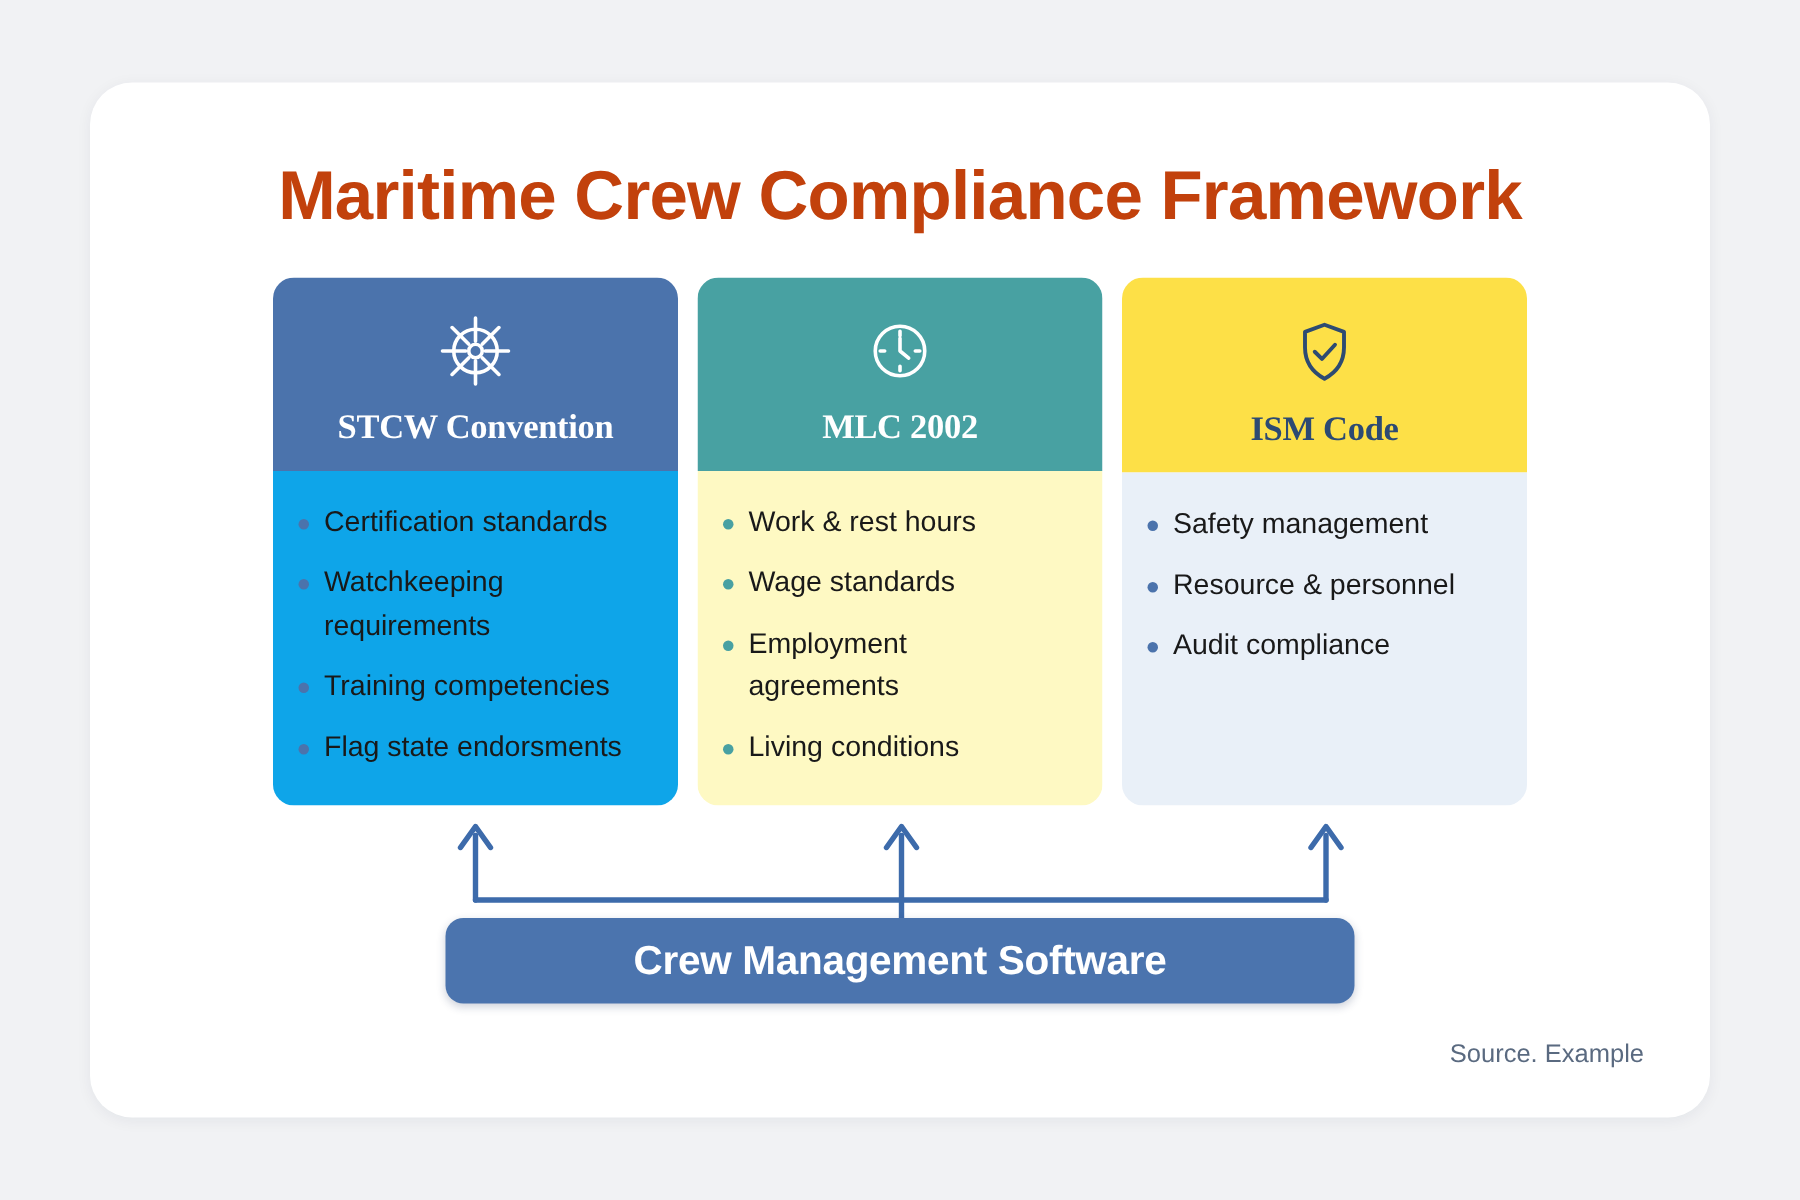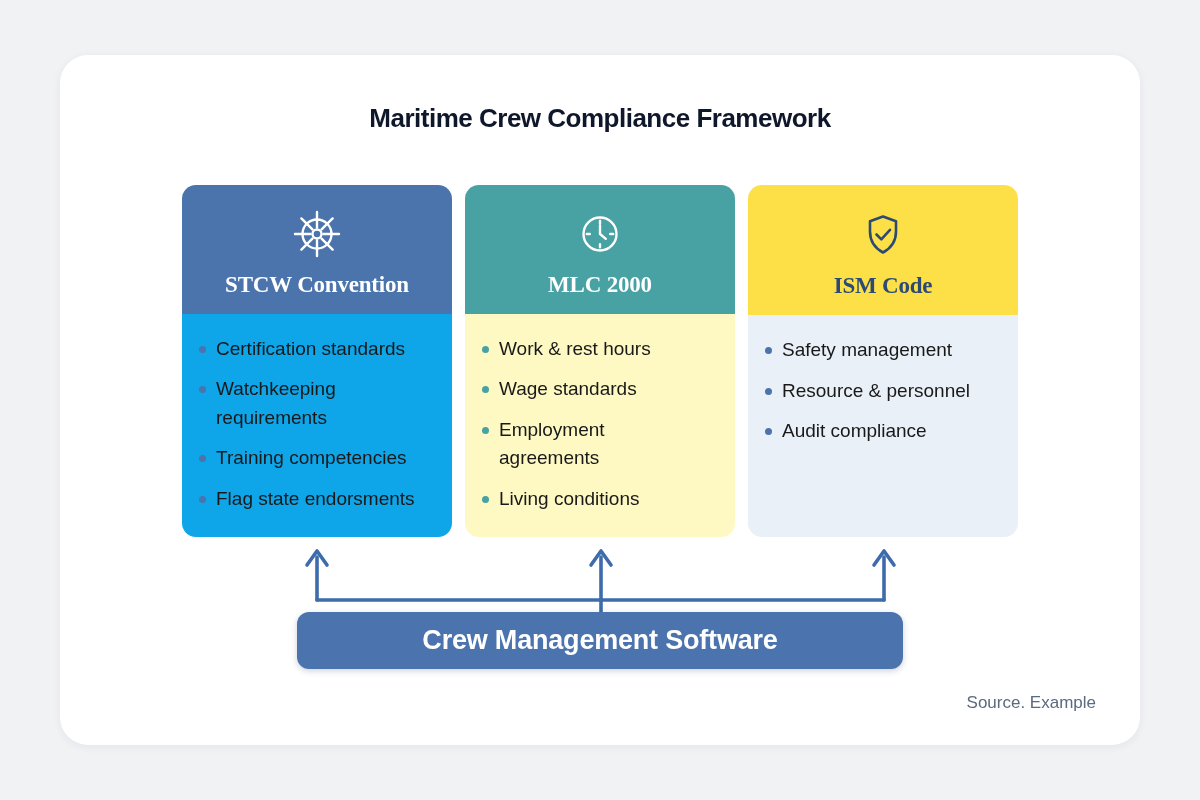--- a/index.html
+++ b/index.html
@@ -16,24 +16,24 @@
     width: 1080px; height: 690px;
     background: #ffffff;
     border-radius: 28px;
     box-shadow: 0 2px 10px rgba(25, 40, 60, 0.06);
   }
   .title {
     position: absolute;
     top: 48px; left: 0;
     width: 100%;
     text-align: center;
-    font-size: 26px;
+    font-size: 46px;
     font-weight: bold;
     letter-spacing: -0.5px;
-    color: #0f172a;
+    color: #c2410c;
   }
   .cards {
     position: absolute;
     top: 130px; left: 122px;
     display: flex;
     gap: 13px;
   }
   .card {
     width: 270px; height: 352px;
     border-radius: 14px;
@@ -144,21 +144,21 @@
 
     <div class="card card-mlc">
       <div class="card-header hdr-mlc">
         <span class="icon-wrap">
           <svg width="54" height="54" viewBox="0 0 54 54" fill="none" stroke="#ffffff" stroke-width="2.4" stroke-linecap="round">
             <circle cx="27" cy="27" r="16.5"></circle>
             <path d="M27 13.8 V16.8 M40.2 27 H37.2 M27 40.2 V37.2 M13.8 27 H16.8"></path>
             <path d="M27 27 V18.5 M27 27 L32.8 31.8"></path>
           </svg>
         </span>
-        <div class="card-title">MLC 2000</div>
+        <div class="card-title">MLC 2002</div>
       </div>
       <div class="card-body body-mlc">
         <div class="li">
           <span class="dot"></span>
           <span class="li-text">Work &amp; rest hours</span>
         </div>
         <div class="li">
           <span class="dot"></span>
           <span class="li-text">Wage standards</span>
         </div>

